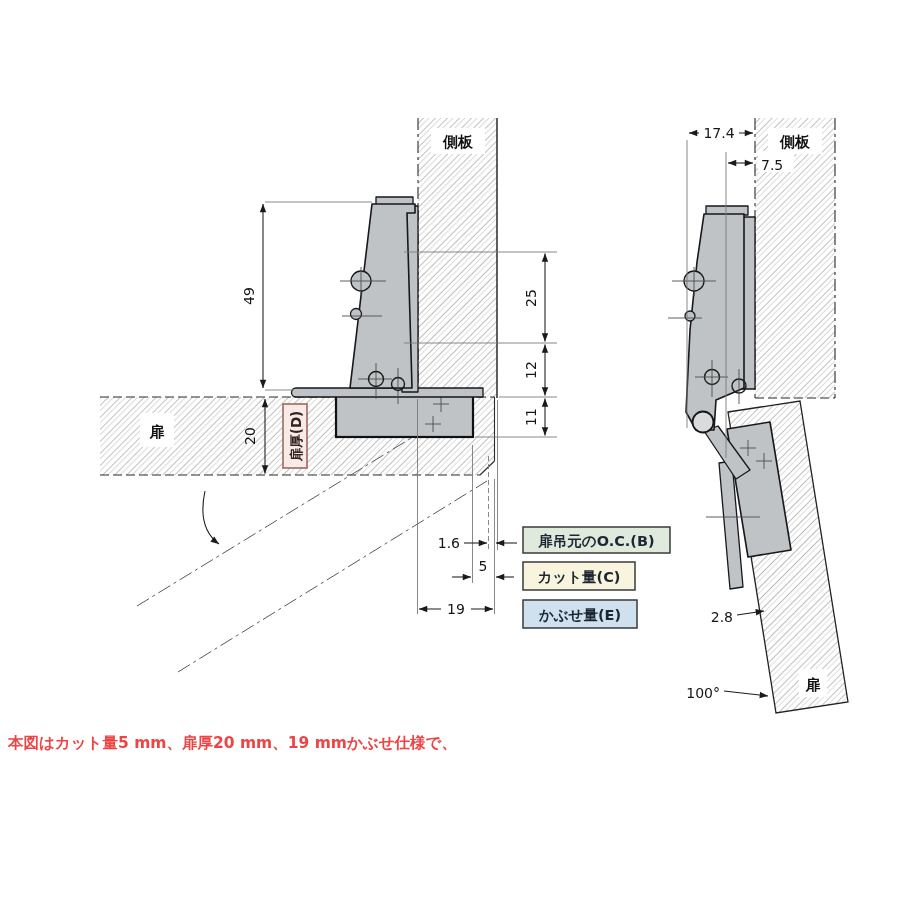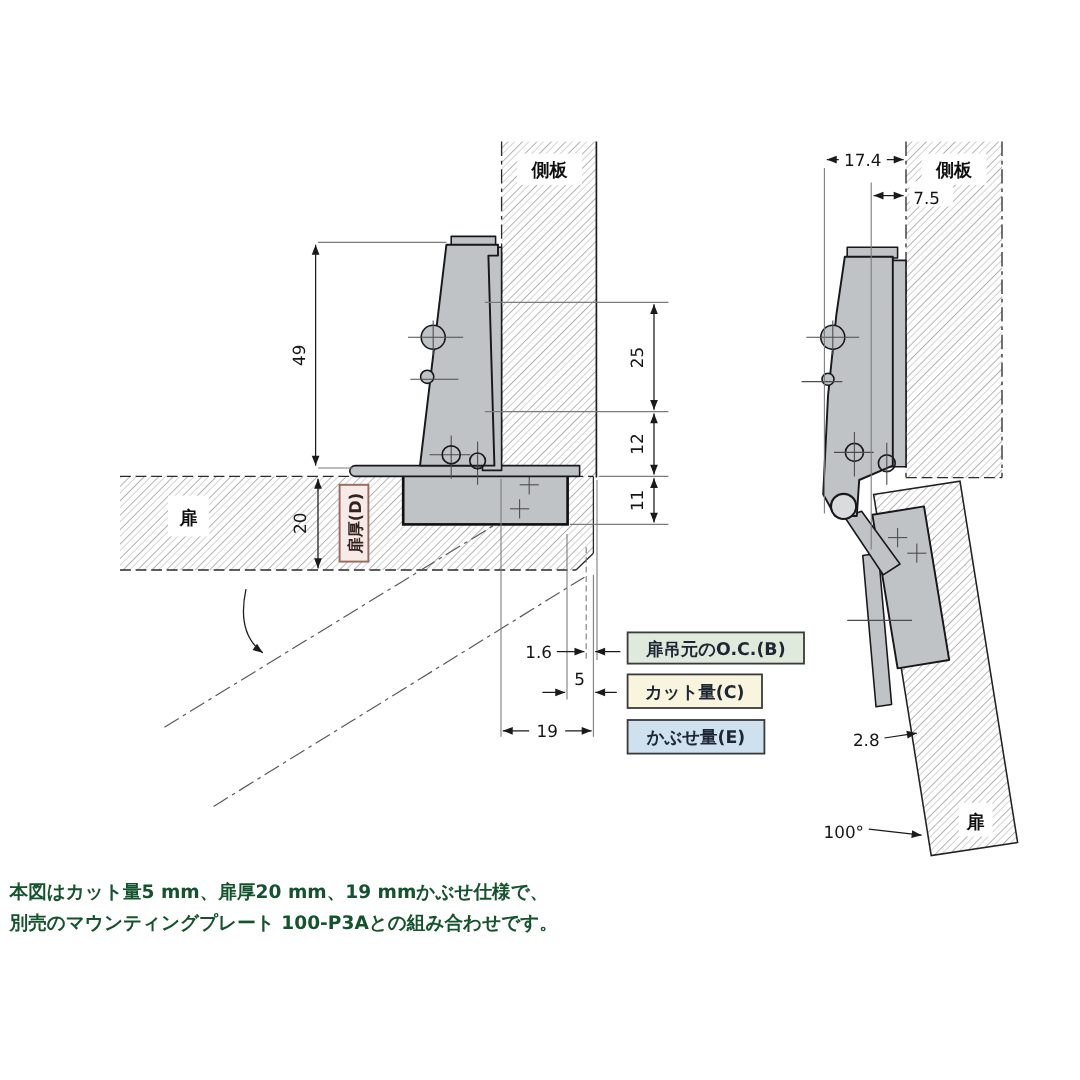--- a/index.html
+++ b/index.html
@@ -19,21 +19,21 @@
   .dim{stroke:#1a1a1a;stroke-width:1.05;fill:none;}
   .cross{stroke:#4c4c4c;stroke-width:0.9;fill:none;}
   .screw{fill:none;stroke:#1b1b1b;stroke-width:1.4;}
   .wbg{fill:#ffffff;stroke:none;}
   text.d{font:14px "DejaVu Sans","Liberation Sans",sans-serif;fill:#161616;}
   text.jp{font:700 15px "DejaVu Sans","Liberation Sans",sans-serif;fill:#101010;}
   text.tag{font:700 13.5px "DejaVu Sans","Liberation Sans",sans-serif;fill:#33221e;}
   text.lg{font:600 14.5px "DejaVu Sans","Liberation Sans",sans-serif;fill:#1d2633;}
   .legend-box{stroke:#3a3a3a;stroke-width:1.5;}
   .note{position:absolute;left:8px;top:730px;width:560px;
-        font:600 15.5px/26px "DejaVu Sans","Liberation Sans",sans-serif;color:#14532d;}
+        font:600 15.5px/26px "DejaVu Sans","Liberation Sans",sans-serif;color:#ef4444;}
 </style>
 </head>
 <body>
 
 <div class="stage">
 <svg width="900" height="900" viewBox="0 0 900 900">
   <defs>
     <pattern id="hatch" patternUnits="userSpaceOnUse" width="8.5" height="8.5" patternTransform="rotate(45)">
       <line x1="0" y1="0" x2="0" y2="8.5" stroke="#878787" stroke-width="1.05"></line>
       <line x1="4.2" y1="0" x2="4.2" y2="8.5" stroke="#bdbdbd" stroke-width="0.55"></line>
@@ -228,15 +228,14 @@
     <rect class="legend-box" x="523" y="562" width="112" height="28" fill="#f8f4dd"></rect>
     <text class="lg" x="579" y="581.5" text-anchor="middle">カット量(C)</text>
 
     <rect class="legend-box" x="523" y="600" width="114" height="28" fill="#cfe0ee"></rect>
     <text class="lg" x="580" y="619.5" text-anchor="middle">かぶせ量(E)</text>
   </g>
 </svg>
 
   <div class="note">
     <div>本図はカット量5 mm、扉厚20 mm、19 mmかぶせ仕様で、</div>
-    <div>別売のマウンティングプレート 100-P3Aとの組み合わせです。</div>
   </div>
 </div>
 
 </body></html>

